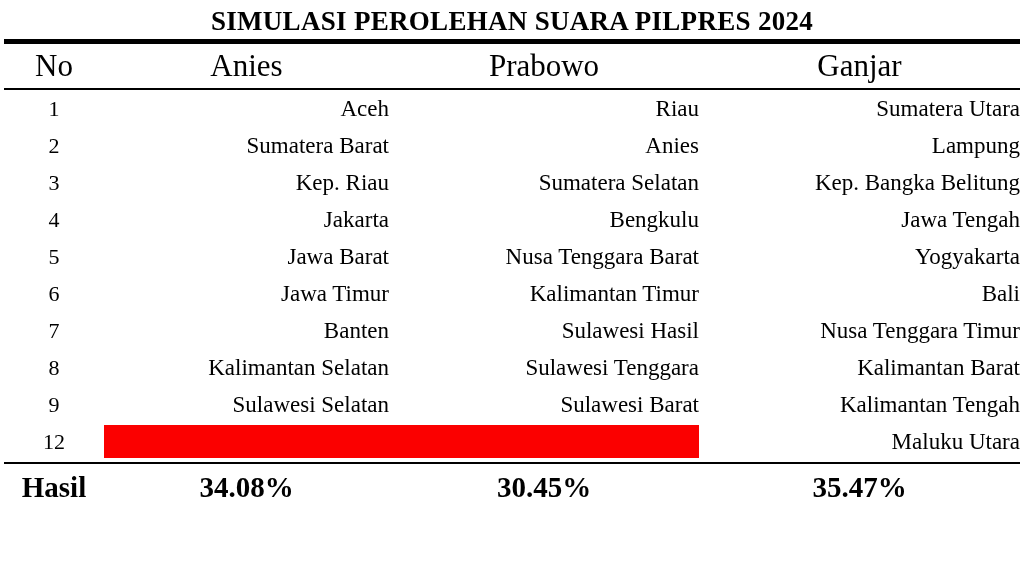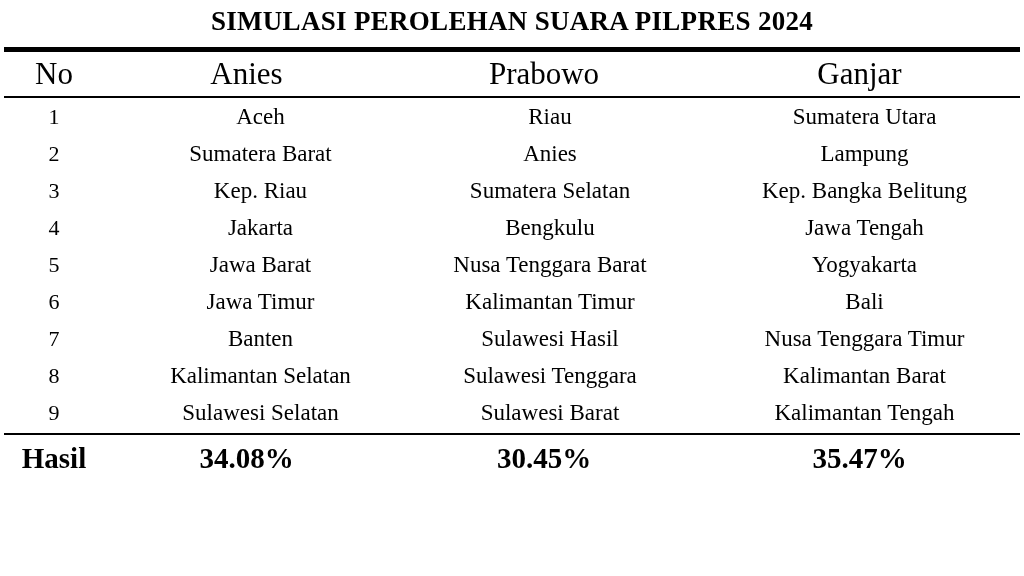--- a/index.html
+++ b/index.html
@@ -20,21 +20,21 @@
     height: 576px;
     box-sizing: border-box;
   }
   .title {
     text-align: center;
     font-family: "Liberation Serif", serif;
     font-weight: bold;
     font-size: 27px;
     letter-spacing: 0.3px;
     padding-top: 6px;
-    padding-bottom: 10px;
+    padding-bottom: 2px;
   }
   .rule-thick {
     height: 5px;
     background: #000000;
     margin: 0 4px;
   }
   .rule-thin {
     height: 2px;
     background: #000000;
     margin: 0 4px;
@@ -66,21 +66,21 @@
   tbody td {
     font-size: 23px;
     height: 37px;
     font-family: "Liberation Serif", serif;
   }
   tbody td.c-no {
     text-align: center;
     font-size: 22px;
   }
   tbody td.c-name {
-    text-align: center;
+    text-align: right;
     padding-left: 28px;
   }
   tbody td.c-name.prab {
     padding-left: 12px;
   }
   tbody td.c-name.ganj {
     padding-left: 10px;
   }
   .redaction {
     display: block;
@@ -188,20 +188,27 @@
         <td class="c-name anies">Kalimantan Selatan</td>
         <td class="c-name prab">Sulawesi Tenggara</td>
         <td class="c-name ganj">Kalimantan Barat</td>
       </tr>
       <tr>
         <td class="c-no">9</td>
         <td class="c-name anies">Sulawesi Selatan</td>
         <td class="c-name prab">Sulawesi Barat</td>
         <td class="c-name ganj">Kalimantan Tengah</td>
       </tr>
+      <tr>
+        <td class="c-no">12</td>
+        <td class="redaction-cell" colspan="2">
+          <span class="redaction" style="background: rgb(251, 0, 0);"></span>
+        </td>
+        <td class="c-name ganj">Maluku Utara</td>
+      </tr>
     </tbody>
   </table>
 
   <div class="rule-thin footer-rule-wrap"></div>
 
   <table class="vote-table">
     <colgroup>
       <col class="col-no">
       <col class="col-anies">
       <col class="col-prab">

